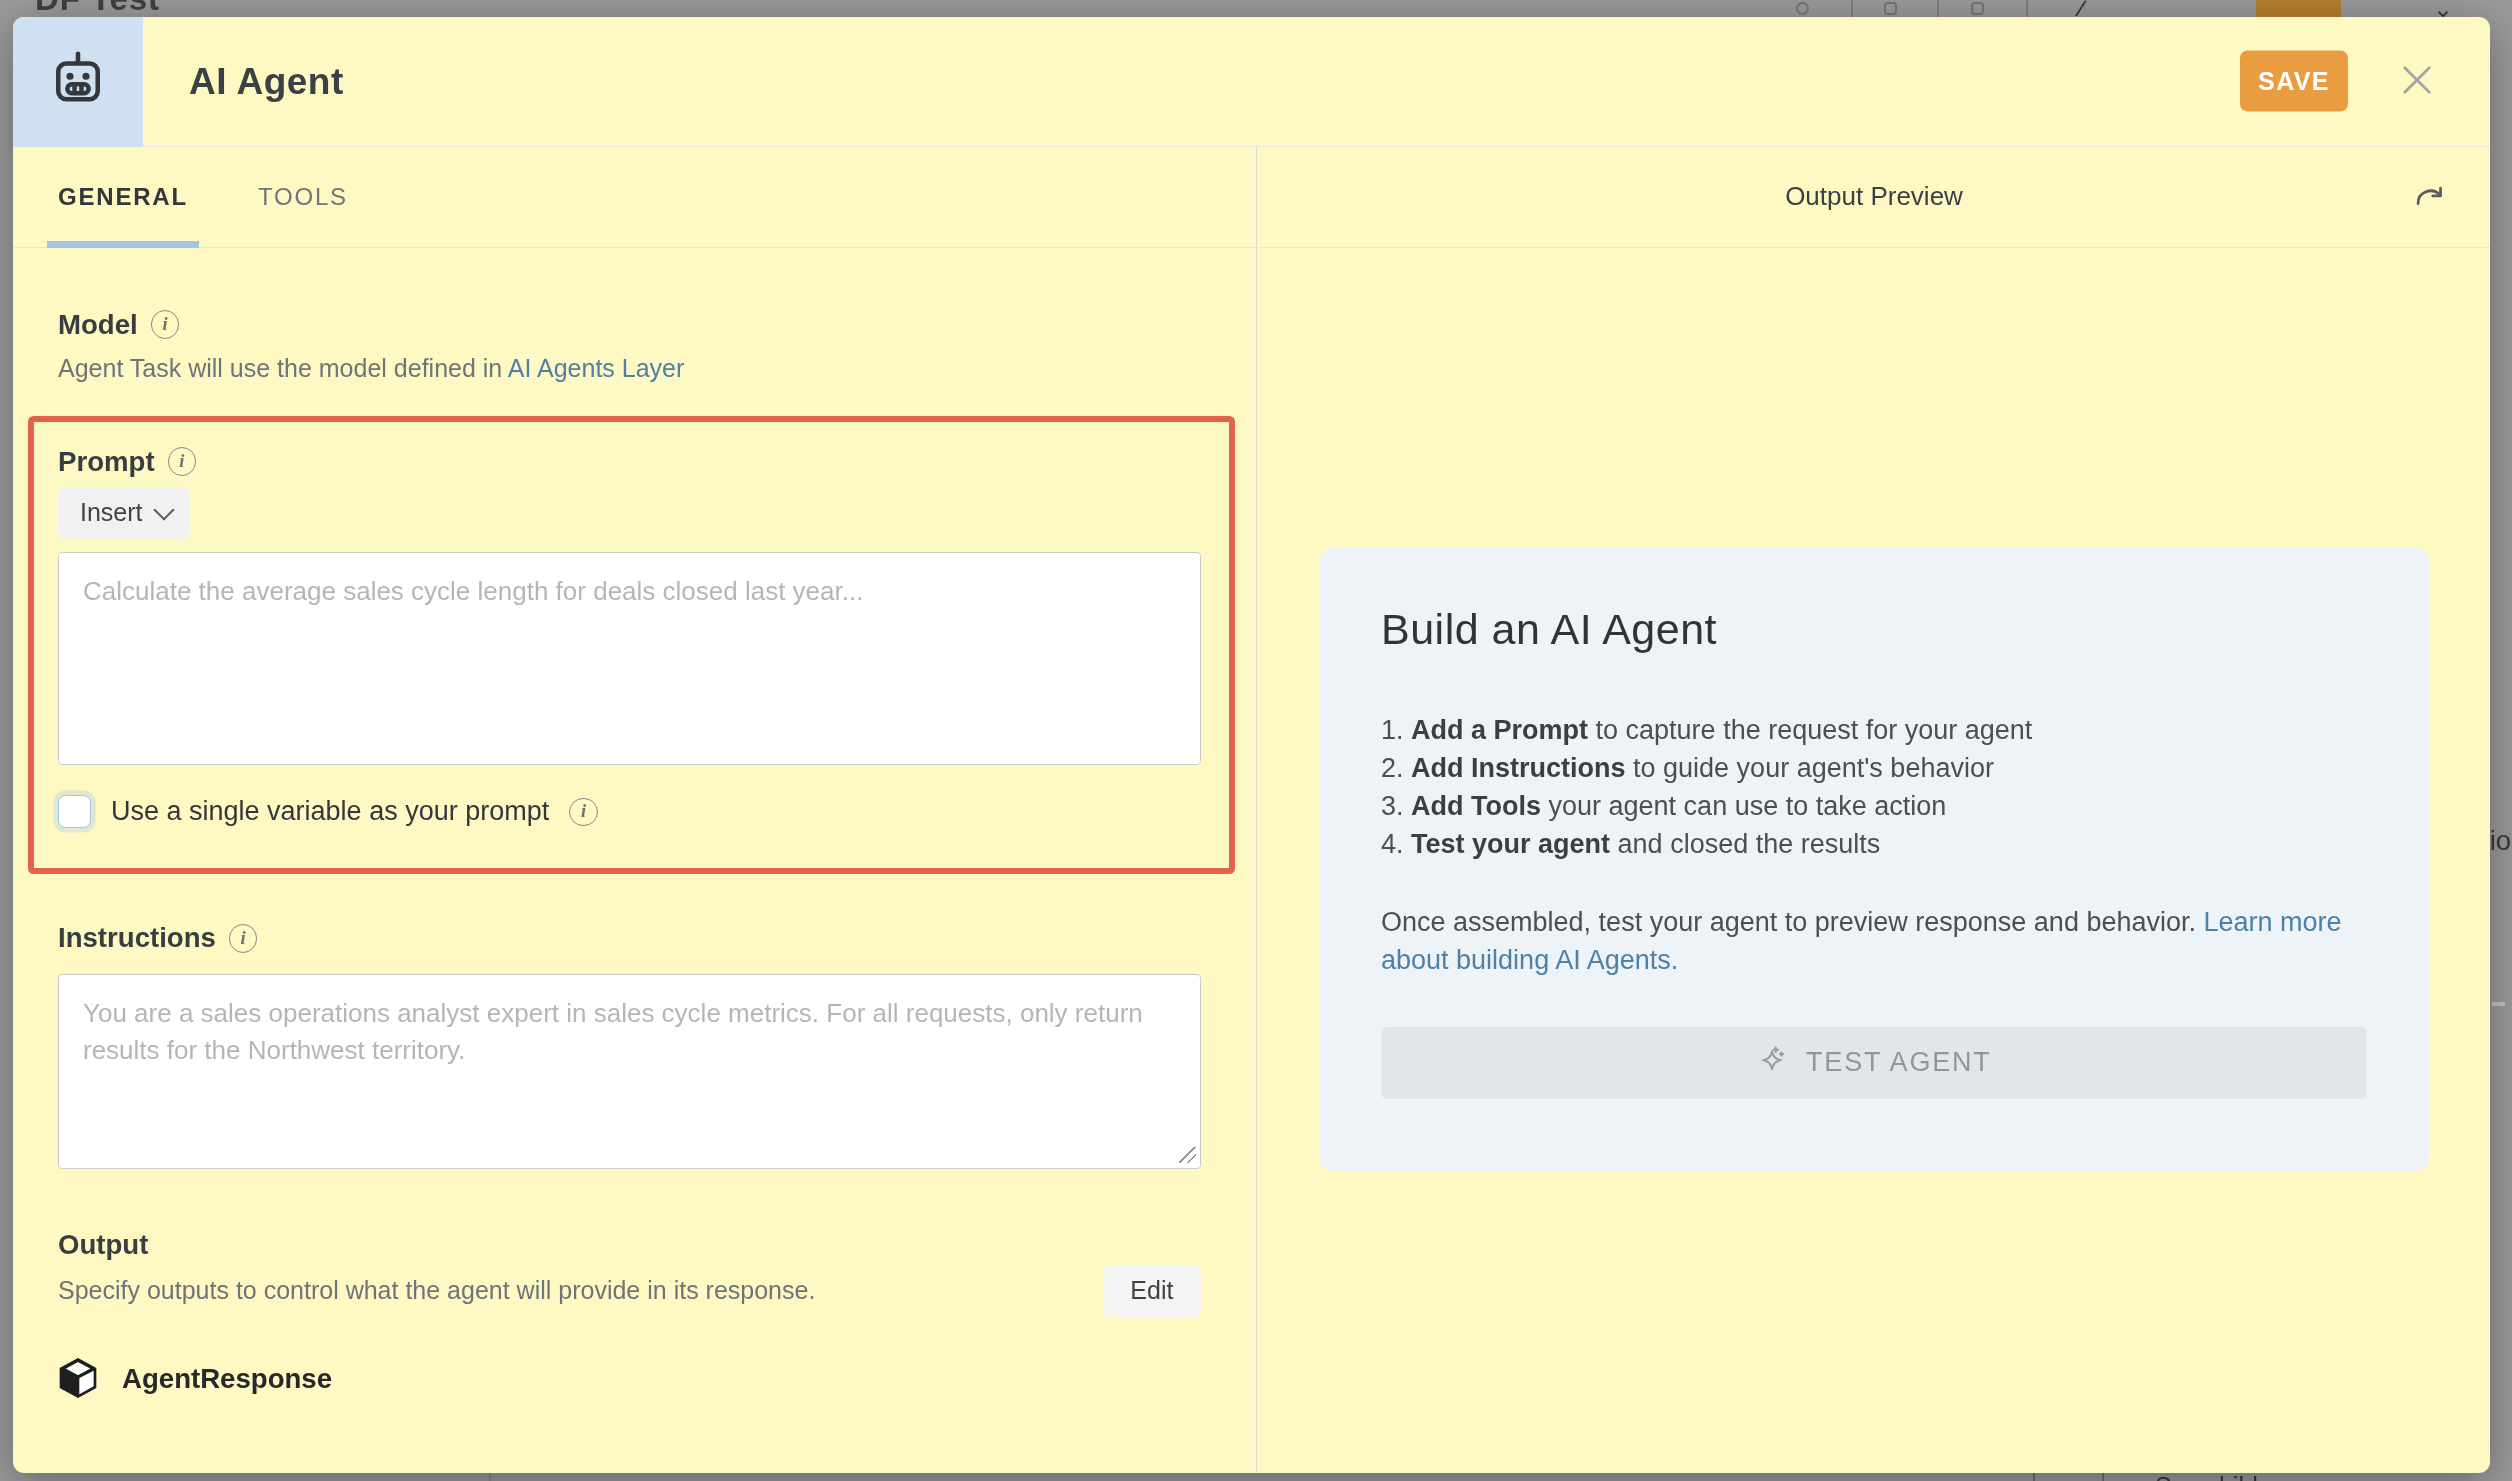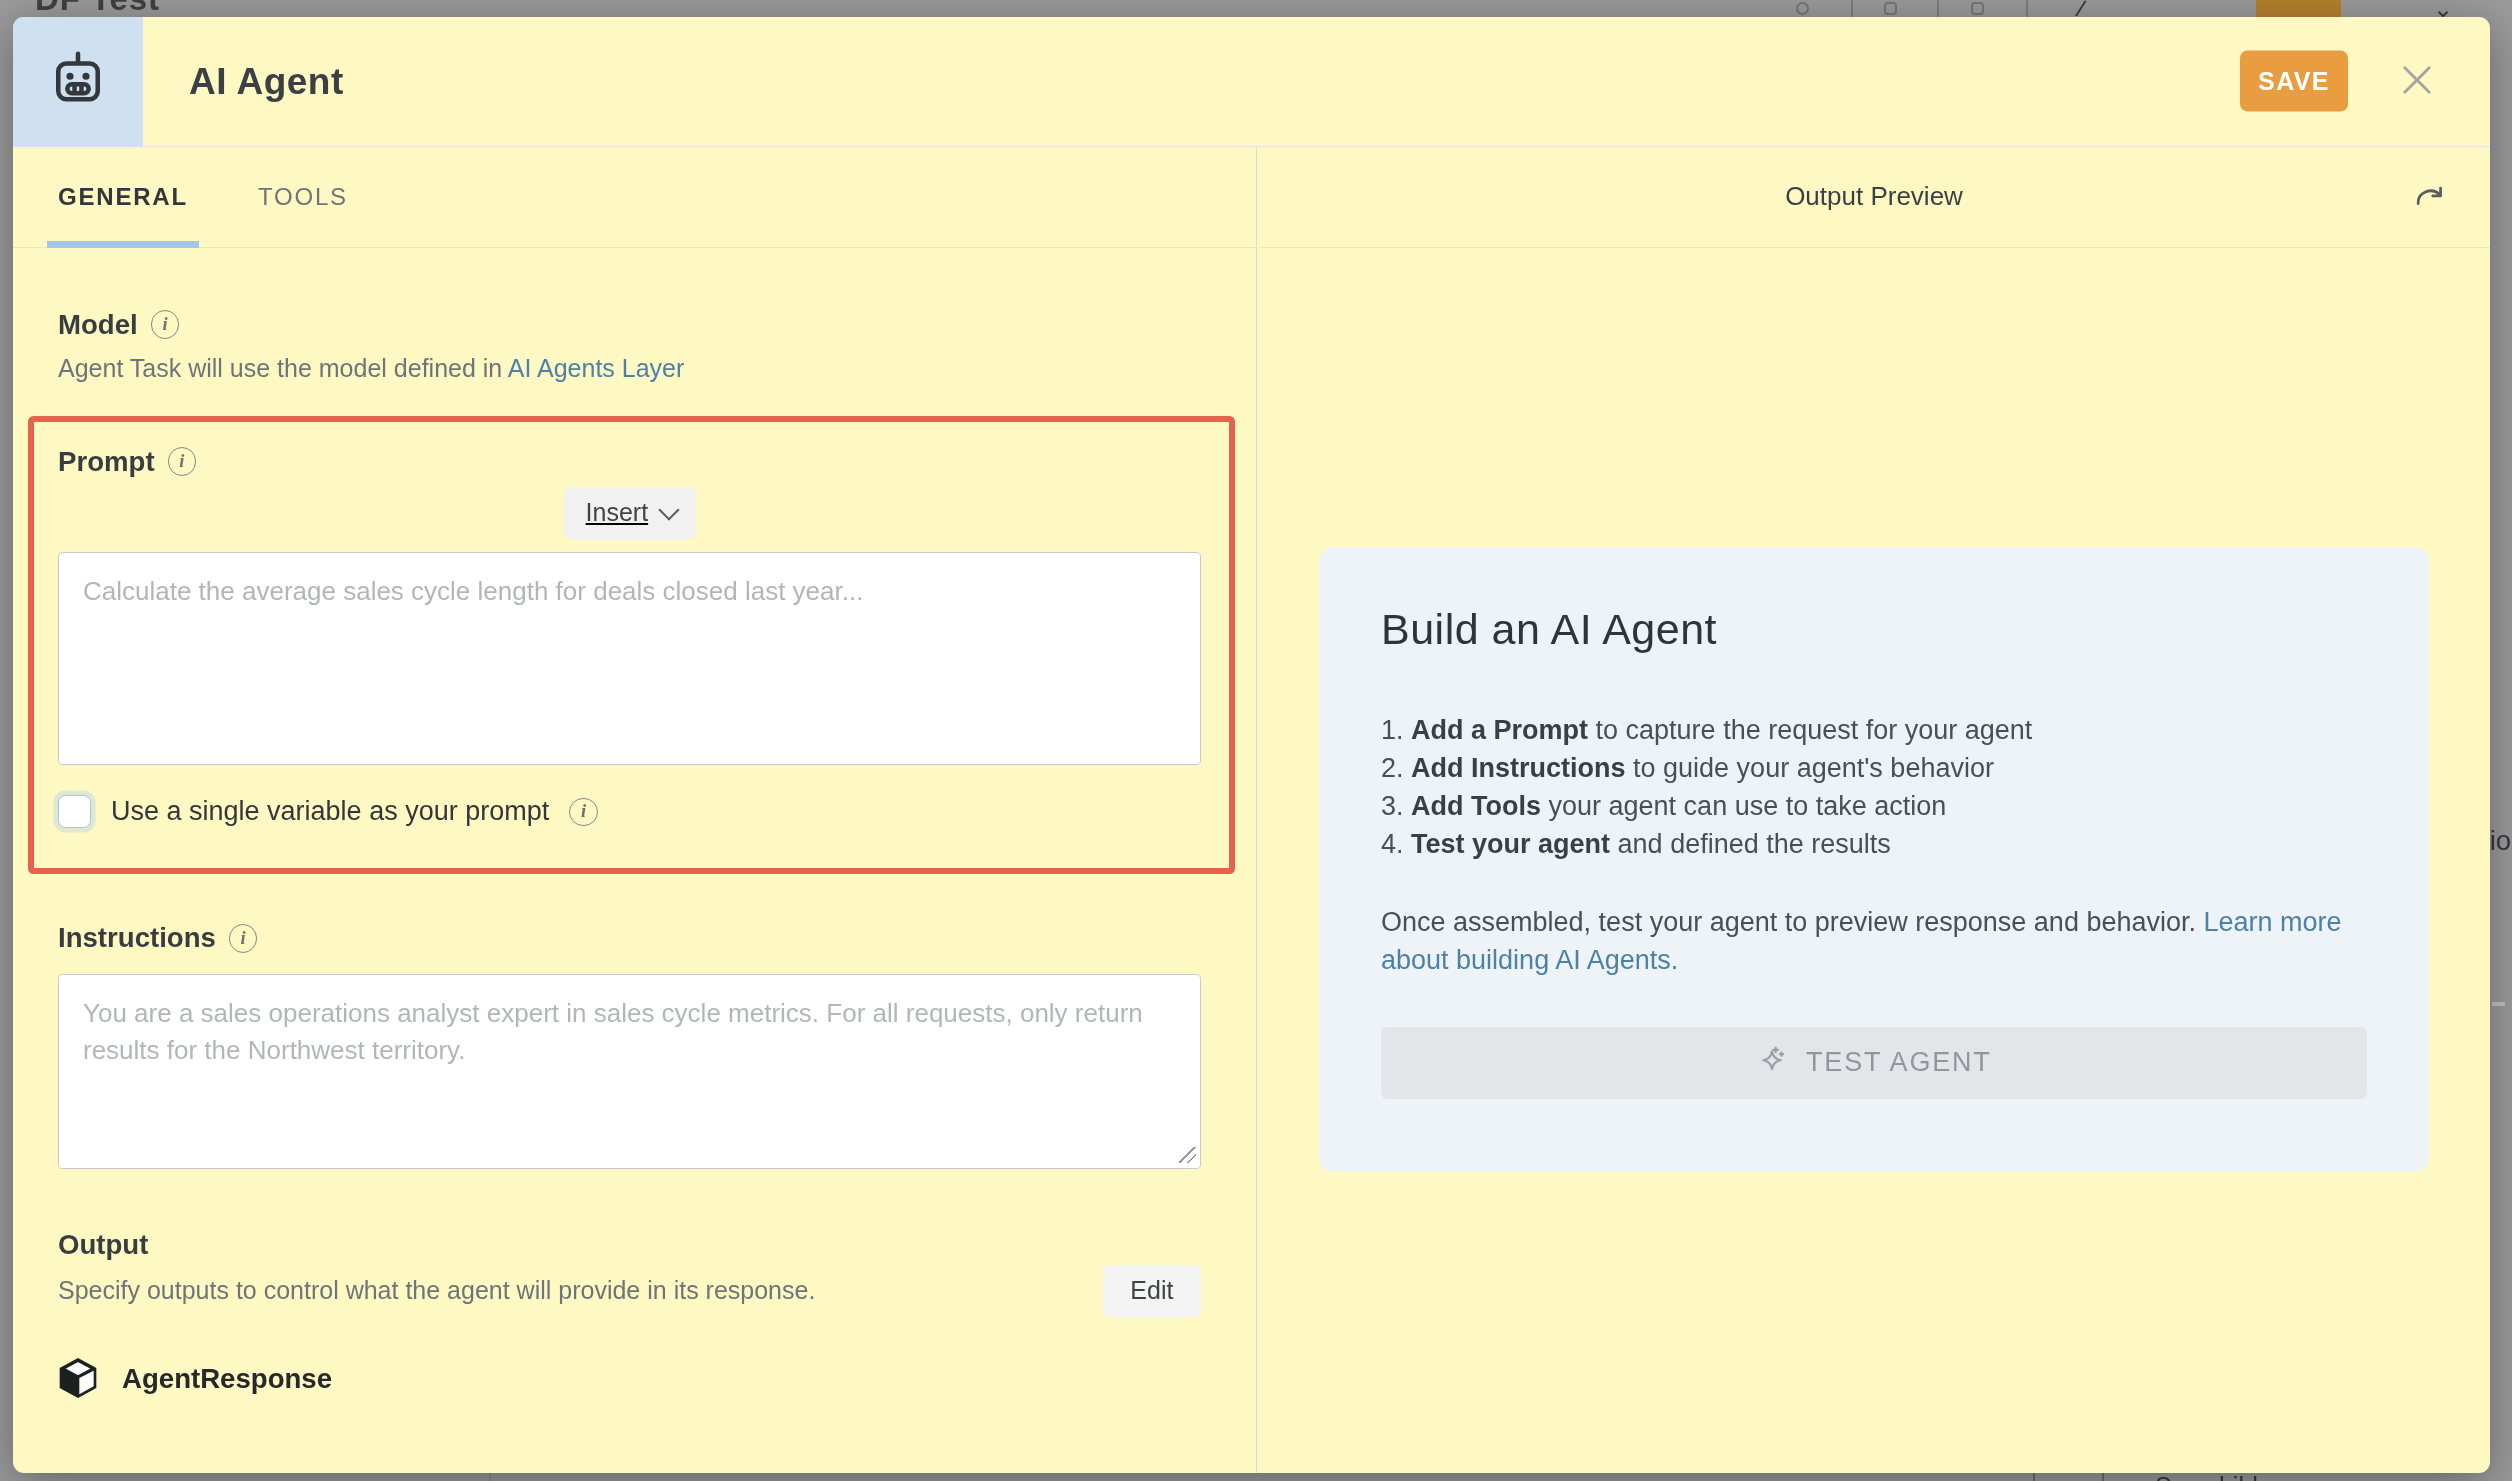--- a/index.html
+++ b/index.html
@@ -55,21 +55,21 @@
   
   .section-heading { display:flex; align-items:center; gap:13px; font-size:27.6px; font-weight:700; color:#383d42; }
   .info-icon { width:28.5px; height:28.5px; border:1.8px solid #83888d; border-radius:50%; color:#6b7075;
                font-size:18.4px; font-weight:700; display:inline-flex; align-items:center; justify-content:center;
                font-family:"Liberation Serif", serif; font-style:italic; flex:0 0 auto; }
   .model-sub { margin-top:13px; font-size:25px; color:#6e747a; }
   .link { color:#4d81a7; cursor:pointer; }
 
   
   .red-box { margin:33px -34px 0 -30px; border:6.4px solid #e5634c; border-radius:5.5px; padding:24px 27.6px 40px 24px; }
-  .insert-row { display:flex; justify-content:center; margin-top:9.2px;text-decoration:underline; }
+  .insert-row { display:flex; justify-content:flex-start; margin-top:9.2px; }
   .insert-btn { display:flex; align-items:center; gap:11px; background:#f1f1f1; border:none; border-radius:6.4px;
                 height:52px; padding:0 22px; font-size:25px; color:#3f4347; cursor:pointer; font-family:inherit; }
   .chev { width:14.7px; height:14.7px; border-right:2.8px solid #55595d; border-bottom:2.8px solid #55595d;
           transform:rotate(45deg) translateY(-3.7px); }
   textarea { width:100%; border:0.9px solid #c9cacc; border-radius:4.6px; background:#fff; resize:none;
              font-family:inherit; font-size:26px; color:#33373b; padding:20px 24px; line-height:37px; outline:none; }
   textarea::placeholder { color:#b3b6b9; }
   .prompt-textarea { height:213px; margin-top:13px; }
   .checkbox-row { display:flex; align-items:center; gap:20px; margin-top:27.6px; }
   .checkbox { width:33px; height:33px; border:1.8px solid #9fc4e6; border-radius:7.4px; background:#fff;
@@ -247,21 +247,21 @@
           </span>
         </button>
       </div>
 
       <div class="build-card">
         <div class="build-title">Build an AI Agent</div>
         <ol class="steps">
           <li><span>1. </span><span class="b">Add a Prompt</span><span> to capture the request for your agent</span></li>
           <li><span>2. </span><span class="b">Add Instructions</span><span> to guide your agent's behavior</span></li>
           <li><span>3. </span><span class="b">Add Tools</span><span> your agent can use to take action</span></li>
-          <li><span>4. </span><span class="b">Test your agent</span><span> and defined the results</span></li>
+          <li><span>4. </span><span class="b">Test your agent</span><span> and closed the results</span></li>
         </ol>
         <div class="build-note">
           <span>Once assembled, test your agent to preview response and behavior. </span><span class="link">Learn more about building AI Agents.</span>
         </div>
         <button class="test-btn" disabled="">
           <span>
             <svg width="35" height="35" viewBox="0 0 24 24" fill="none" stroke="#9aa0a6" stroke-width="1.5" stroke-linecap="round" stroke-linejoin="round">
               <path d="M11 6.5 C11.6 10 13.5 11.9 17 12.5 C13.5 13.1 11.6 15 11 18.5 C10.4 15 8.5 13.1 5 12.5 C8.5 11.9 10.4 10 11 6.5 Z"></path>
               <line x1="13.5" y1="3.8" x2="13.5" y2="7"></line>
               <line x1="11.9" y1="5.4" x2="15.1" y2="5.4"></line>

